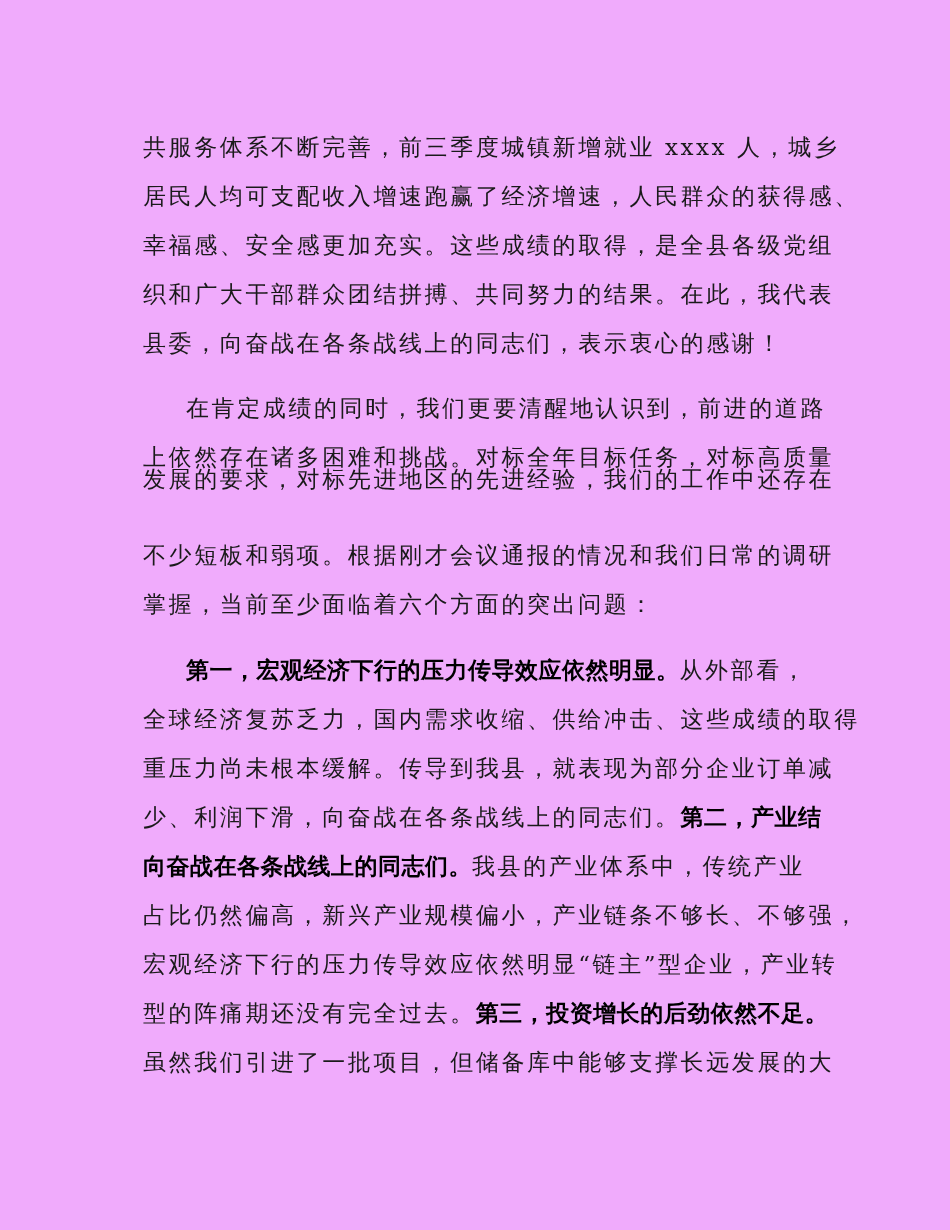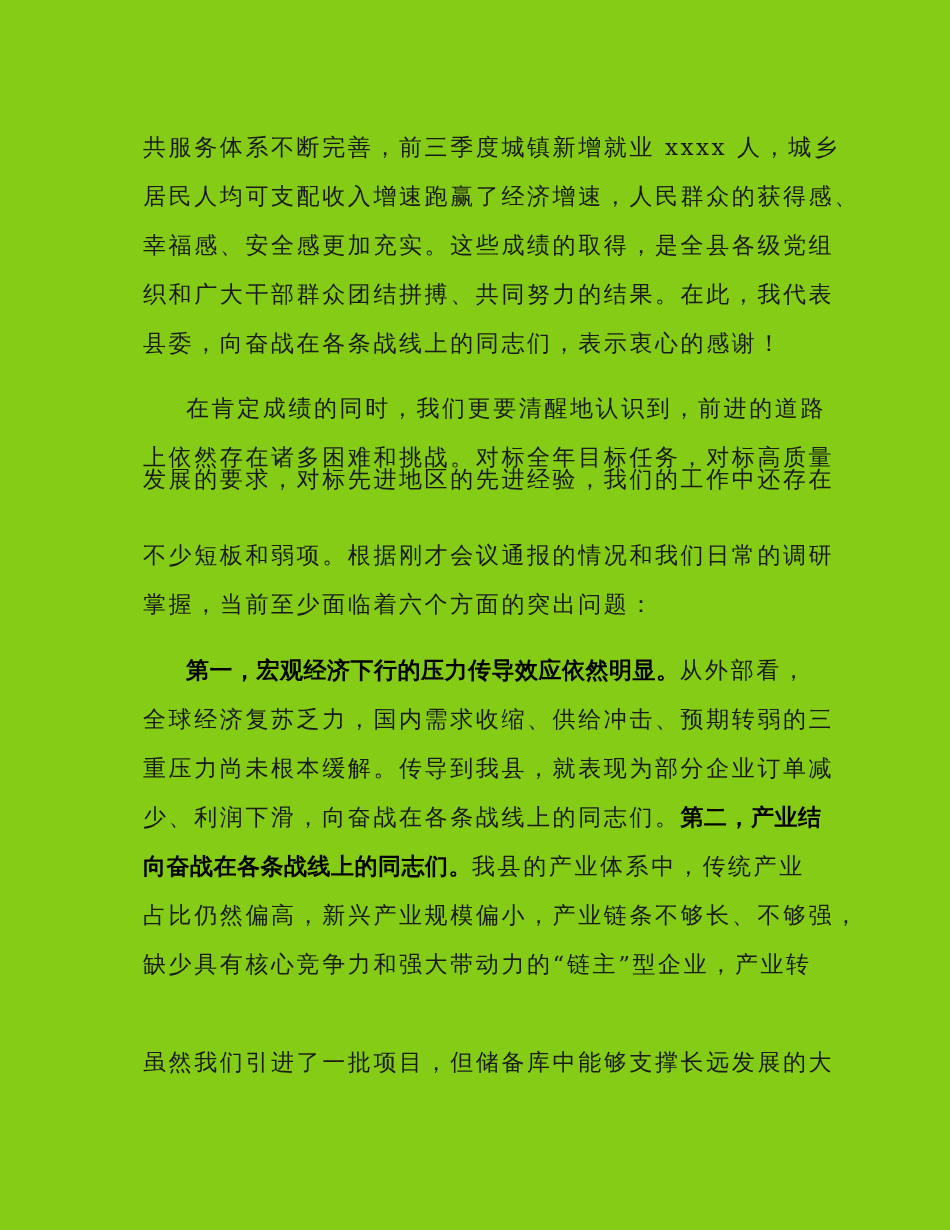--- a/index.html
+++ b/index.html
@@ -1,18 +1,18 @@
 <!DOCTYPE html>
 <html><head>
 <meta charset="utf-8">
 <style>
   html, body { margin: 0; padding: 0; background: #ffffff; }
   body { width: 950px; height: 1230px; position: relative; overflow: hidden;
          font-family: "DejaVu Serif", "Liberation Serif", serif; color: #1a1a1a; }
-  .page { position: absolute; left: 0; top: 0; width: 950px; height: 1230px; background: #84cc16; }
+  .page { position: absolute; left: 0; top: 0; width: 950px; height: 1230px; background: #f0abfc; }
   .line { position: absolute; left: 143px; width: 680px; font-size: 23px; line-height: 30px;
           white-space: nowrap; letter-spacing: 2.6px; }
   .indent { left: 186px; }
   .b { font-family: "DejaVu Sans", "Liberation Sans", sans-serif; font-weight: bold; letter-spacing: 0.5px; color: #000; }
 </style>
 </head>
 <body>
 
 <div class="page">
 
@@ -24,24 +24,27 @@
 
   <div class="line indent" style="top:393px"><span>在肯定成绩的同时，我们更要清醒地认识到，前进的道路</span></div>
   <div class="line" style="top:442px"><span>上依然存在诸多困难和挑战。对标全年目标任务，对标高质量</span></div>
   <div class="line" style="top:464px"><span>发展的要求，对标先进地区的先进经验，我们的工作中还存在</span></div>
   <div class="line" style="top:540px"><span>不少短板和弱项。根据刚才会议通报的情况和我们日常的调研</span></div>
   <div class="line" style="top:589px"><span>掌握，当前至少面临着六个方面的突出问题：</span></div>
 
   <div class="line indent" style="top:655px">
     <span class="b">第一，宏观经济下行的压力传导效应依然明显。</span><span>从外部看，</span>
   </div>
-  <div class="line" style="top:704px"><span>全球经济复苏乏力，国内需求收缩、供给冲击、预期转弱的三</span></div>
+  <div class="line" style="top:704px"><span>全球经济复苏乏力，国内需求收缩、供给冲击、这些成绩的取得</span></div>
   <div class="line" style="top:753px"><span>重压力尚未根本缓解。传导到我县，就表现为部分企业订单减</span></div>
   <div class="line" style="top:802px">
     <span>少、利润下滑，向奋战在各条战线上的同志们。</span><span class="b">第二，产业结</span>
   </div>
   <div class="line" style="top:851px">
     <span class="b">向奋战在各条战线上的同志们。</span><span>我县的产业体系中，传统产业</span>
   </div>
   <div class="line" style="top:900px"><span>占比仍然偏高，新兴产业规模偏小，产业链条不够长、不够强，</span></div>
-  <div class="line" style="top:949px"><span>缺少具有核心竞争力和强大带动力的“链主”型企业，产业转</span></div>
+  <div class="line" style="top:949px"><span>宏观经济下行的压力传导效应依然明显“链主”型企业，产业转</span></div>
+  <div class="line" style="top:998px">
+    <span>型的阵痛期还没有完全过去。</span><span class="b">第三，投资增长的后劲依然不足。</span>
+  </div>
   <div class="line" style="top:1047px"><span>虽然我们引进了一批项目，但储备库中能够支撑长远发展的大</span></div>
 </div>
 
 </body></html>

